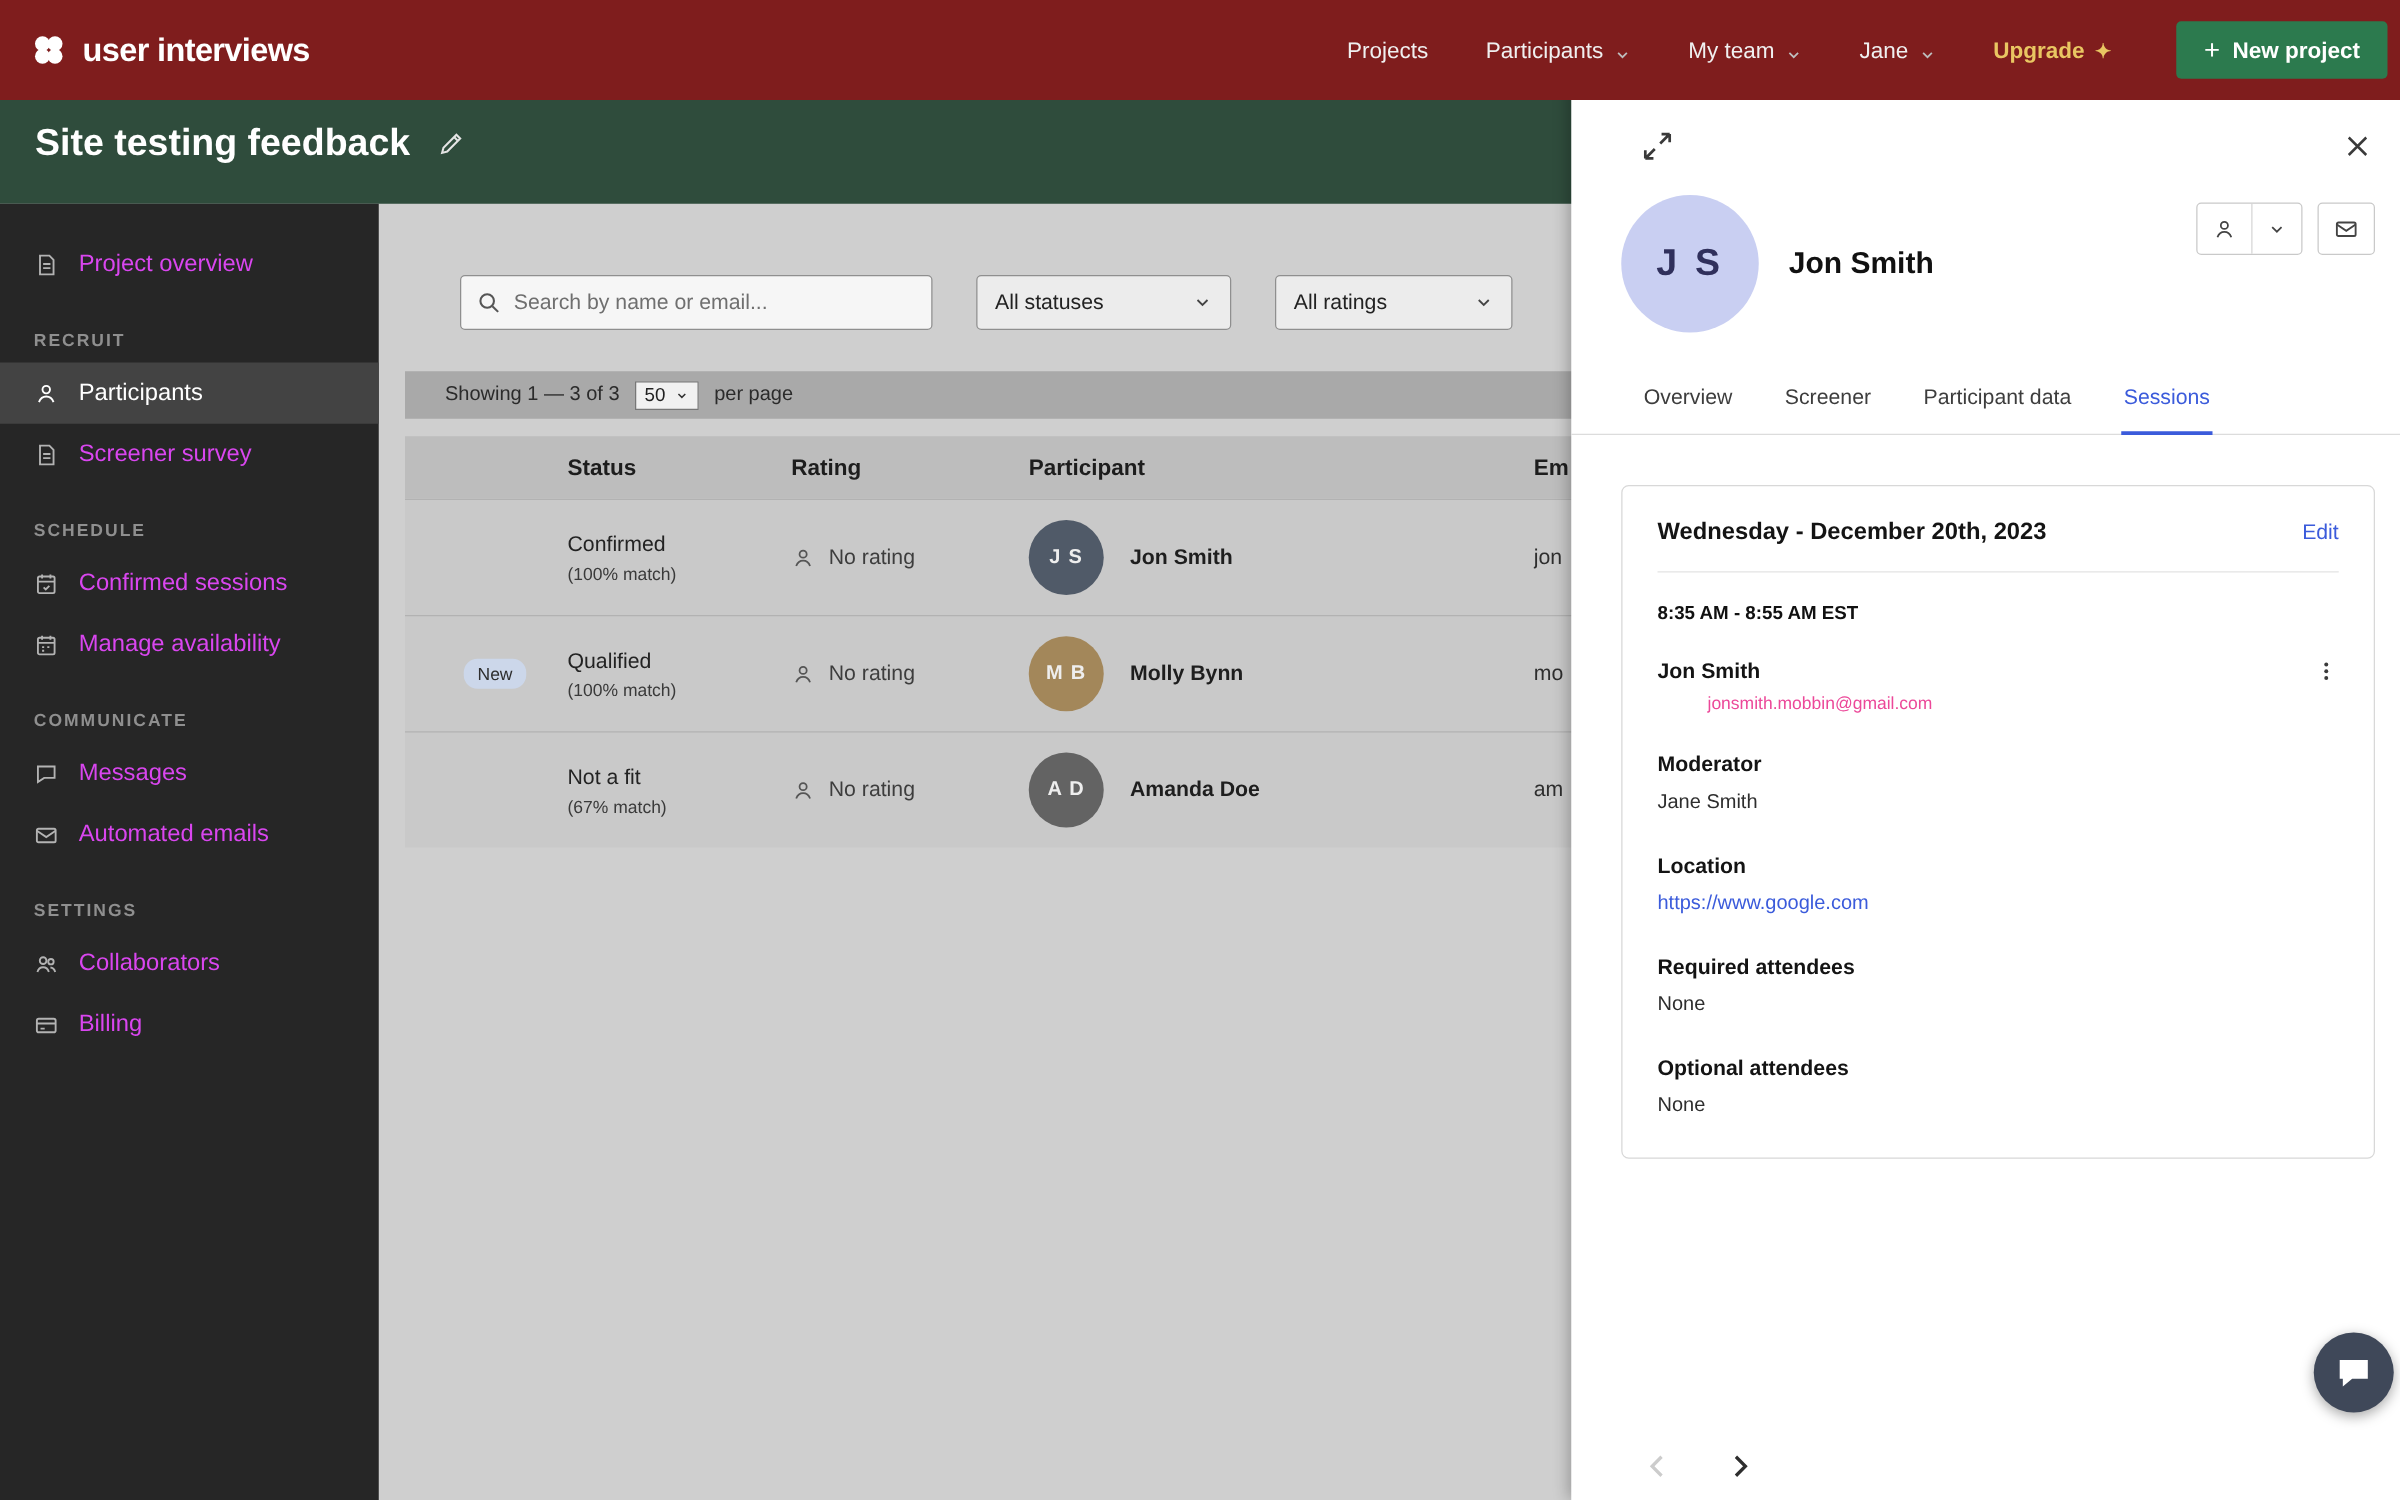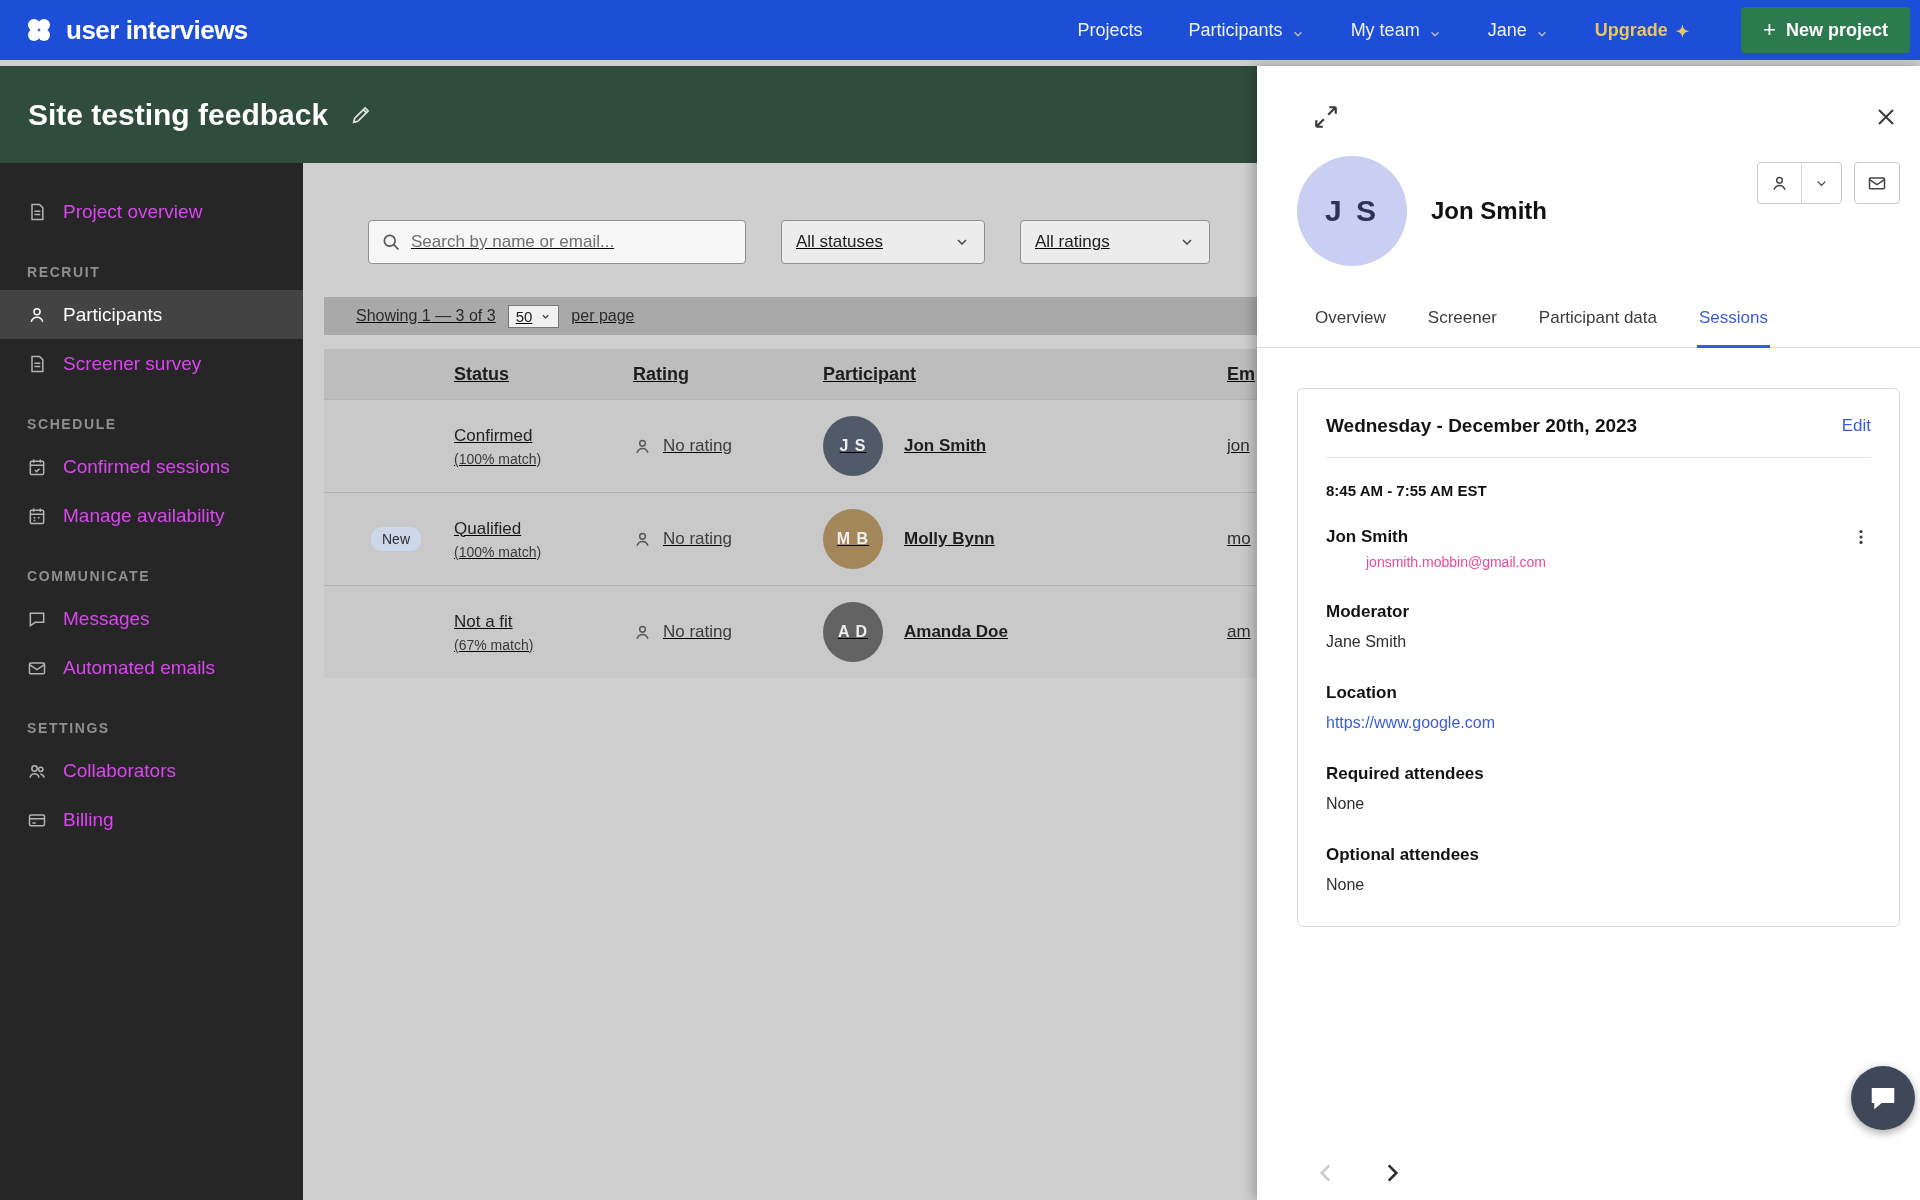--- a/index.html
+++ b/index.html
@@ -1,21 +1,21 @@
 <!DOCTYPE html>
 <html><head>
 <meta charset="utf-8">
 <style>
   * { margin:0; padding:0; box-sizing:border-box; }
   html,body { width:1920px; height:1200px; overflow:hidden; background:#cfcfcf;
               font-family:"Liberation Sans", sans-serif; }
   svg { display:block; }
 
   
-  .navbar { position:absolute; top:0; left:0; width:1920px; height:60px; background:#1d4ed8;
+  .navbar { position:absolute; top:0; left:0; width:1920px; height:80px; background:#7f1d1d;
             display:flex; align-items:center; padding:0 10px 0 24px; z-index:30; }
   .brand { display:flex; align-items:center; gap:12px; cursor:pointer; }
   .brand-text { color:#fff; font-size:26px; font-weight:bold; letter-spacing:-0.5px; }
   .nav-right { margin-left:auto; display:flex; align-items:center; gap:46px; }
   .nav-link { color:#f0f0f0; font-size:18px; display:flex; align-items:flex-end; gap:8px; cursor:pointer; white-space:nowrap; }
   .nav-caret { color:#bdbdbd; margin-top:2px; }
   .upgrade { font-weight:bold; }
   .sparkle { font-size:16px; }
   .btn-new-project { border:none; color:#fff; font-size:18px; font-weight:bold; height:46px;
                      padding:0 22px; border-radius:4px; display:flex; align-items:center; gap:10px;
@@ -34,21 +34,21 @@
   .side-item { display:flex; align-items:center; gap:16px; height:49px; padding:0 16px 0 27px;
                font-size:19px; cursor:pointer; color:#d946ef; }
   .side-item svg { flex:0 0 auto; color:#b3b3b3; }
   .side-item.active { background:#434343; color:#fff; }
   .side-item.active svg { color:#fff; }
   .side-section { margin:28px 0 10px; padding:0 27px; font-size:14px; font-weight:bold;
                   letter-spacing:1.6px; color:#8f8f8f; }
 
   
   .content { position:absolute; left:303px; top:163px; right:0; bottom:0; background:#cfcfcf;
-             padding:57px 0 0 21px; overflow:hidden; z-index:1;text-decoration:underline; }
+             padding:57px 0 0 21px; overflow:hidden; z-index:1; }
   .toolbar { display:flex; align-items:center; gap:35px; padding-left:44px; }
   .search-box { width:378px; height:44px; background:#f6f6f6; border:1px solid #8f8f8f;
                 border-radius:4px; display:flex; align-items:center; padding:0 12px; gap:10px; color:#555; }
   .search-box input { border:none; outline:none; background:transparent; font-size:17px; flex:1;
                       color:#333; font-family:inherit; }
   .search-box input::placeholder { color:#6f6f6f; }
   .dropdown { height:44px; border:1px solid #8f8f8f; border-radius:4px; background:#ececec;
               display:flex; align-items:center; justify-content:space-between; padding:0 14px;
               font-size:17px; color:#222; cursor:pointer; }
   .dd-status { width:204px; }
@@ -452,21 +452,21 @@
     <div class="tab">Participant data</div>
     <div class="tab active">Sessions</div>
   </div>
 
   <div class="session-card">
     <div class="card-head">
       <div class="card-date">Wednesday - December 20th, 2023</div>
       <a class="edit-link">Edit</a>
     </div>
     <hr class="card-divider">
-    <div class="session-time">8:45 AM - 7:55 AM EST</div>
+    <div class="session-time">8:35 AM - 8:55 AM EST</div>
 
     <div class="attendee-row">
       <div>
         <div class="attendee-name">Jon Smith</div>
         <div class="attendee-email">jonsmith.mobbin@gmail.com</div>
       </div>
       <button class="icon-btn">
         <span>
           <svg width="20" height="20" viewBox="0 0 24 24" fill="currentColor">
             <circle cx="12" cy="5.5" r="1.9"></circle>

